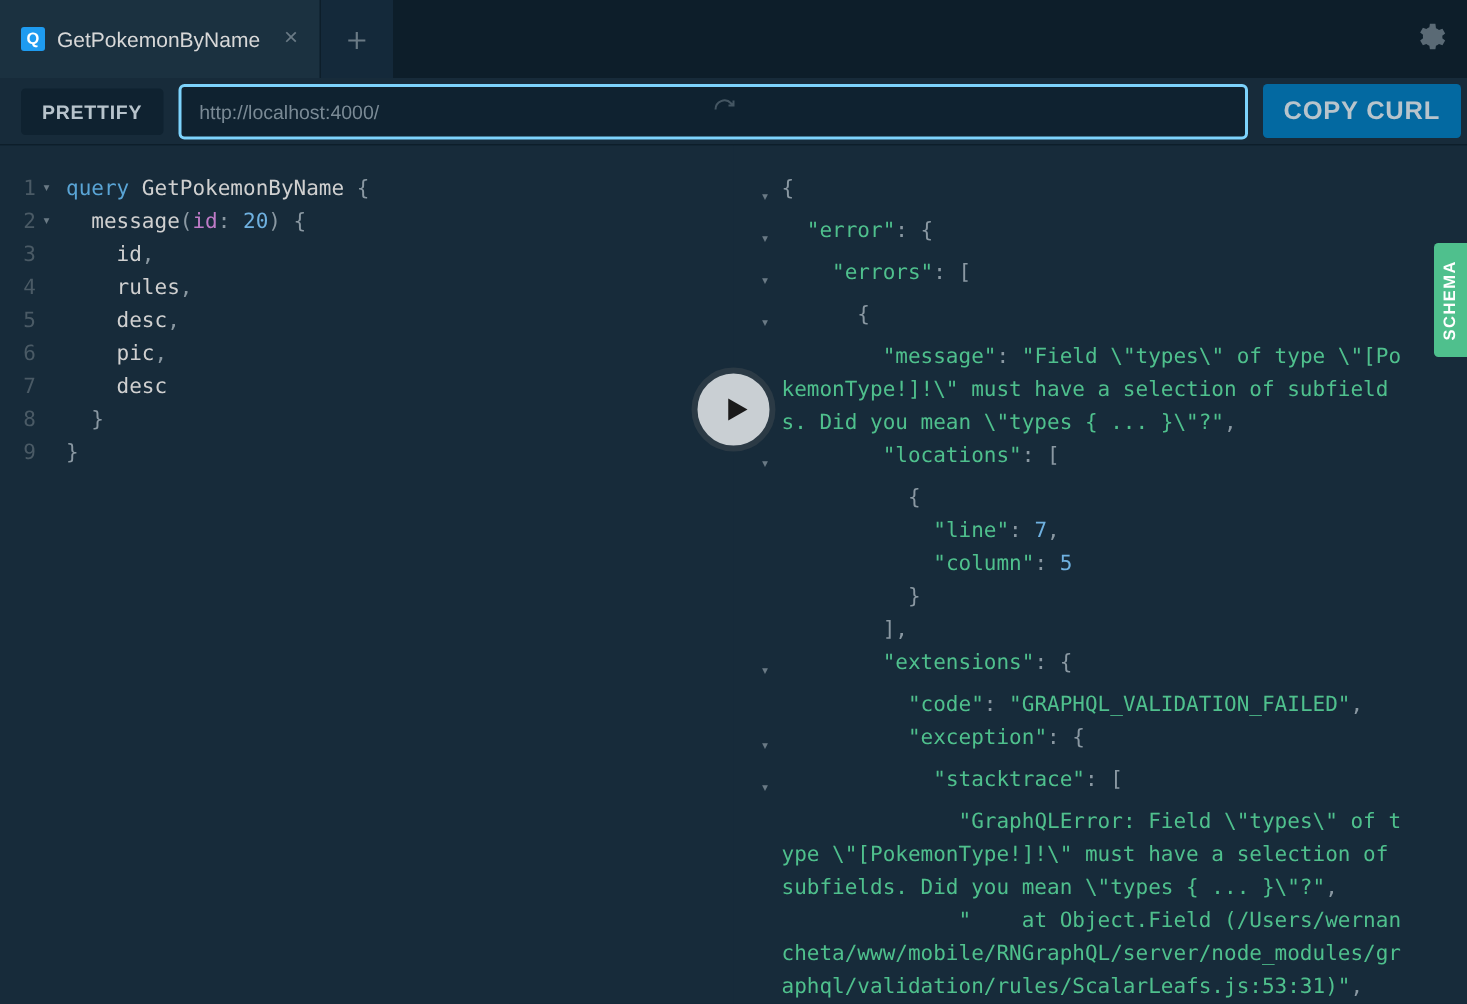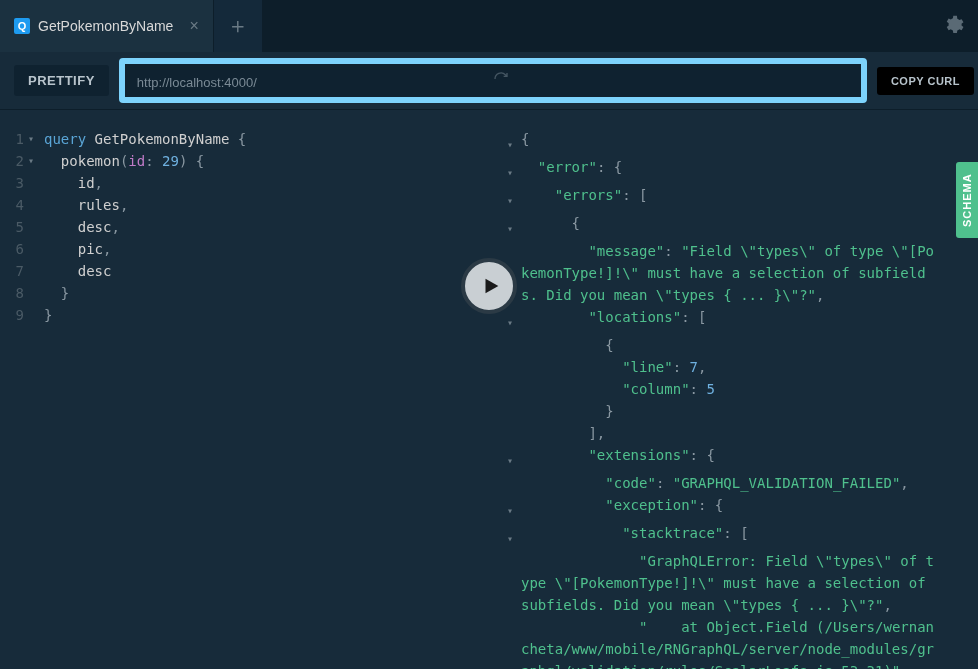--- a/index.html
+++ b/index.html
@@ -44,21 +44,21 @@
   display: flex; align-items: center; justify-content: center;
   color: #6a7a85; font-size: 22px; cursor: pointer;
   background: #14293a;
 }
 .settings-icon {
   position: absolute; right: 14px; top: 14px;
   width: 22px; height: 22px;
   color: #5a6a75;
 }
 .toolbar {
-  height: 58px;
+  height: 45px;
   background: #172b3a;
   display: flex;
   align-items: center;
   padding: 8px 0 8px 0;
   gap: 4px;
   border-bottom: 1px solid #0d1e2a;
 }
 .btn {
   background: #0f2230;
   border: none;
@@ -67,38 +67,38 @@
   font-size: 13px;
   padding: 8px 14px;
   border-radius: 3px;
   letter-spacing: 0.5px;
   cursor: pointer;
 }
 .btn:first-child { margin-left: 14px; }
 .url-bar {
   flex: 1;
   background: #0f2230;
-  border: 6px solid #7dd3fc;
+  border: 2px solid #7dd3fc;
   border-radius: 4px;
   color: #7a8a95;
   font-size: 13px;
   padding: 7px 12px;
   margin: 0 6px;
   display: flex;
-  align-items: flex-end;
+  align-items: center;
   justify-content: space-between;
 }
 .url-bar span { flex: 1; }
 .refresh-icon { opacity: 0.5; }
 .copy-btn {
-  background: #000000;
+  background: #0369a1;
   border: none;
   color: #b8c4cc;
   font-weight: bold;
-  font-size: 11px;
+  font-size: 17px;
   padding: 8px 14px;
   border-radius: 3px;
   letter-spacing: 0.5px;
   margin-right: 4px;
   cursor: pointer;
 }
 .main {
   flex: 1;
   display: flex;
   position: relative;
@@ -220,21 +220,21 @@
 <div class="main">
   <div class="editor" id="editor">
       <div class="line">
         <div class="gutter">1</div>
         <div class="fold">▾</div>
         <div class="code"><span class="kw">query </span><span class="name">GetPokemonByName</span><span class="punc"> {</span></div>
       </div>
       <div class="line">
         <div class="gutter">2</div>
         <div class="fold">▾</div>
-        <div class="code"><span>  </span><span class="name">pokemon</span><span class="punc">(</span><span class="arg">id</span><span class="punc">: </span><span class="num">29</span><span class="punc">) {</span></div>
+        <div class="code"><span>  </span><span class="name">message</span><span class="punc">(</span><span class="arg">id</span><span class="punc">: </span><span class="num">20</span><span class="punc">) {</span></div>
       </div>
       <div class="line">
         <div class="gutter">3</div>
         <div class="fold"></div>
         <div class="code"><span>    </span><span class="field">id</span><span class="punc">,</span></div>
       </div>
       <div class="line">
         <div class="gutter">4</div>
         <div class="fold"></div>
         <div class="code"><span>    </span><span class="field">rules</span><span class="punc">,</span></div>

